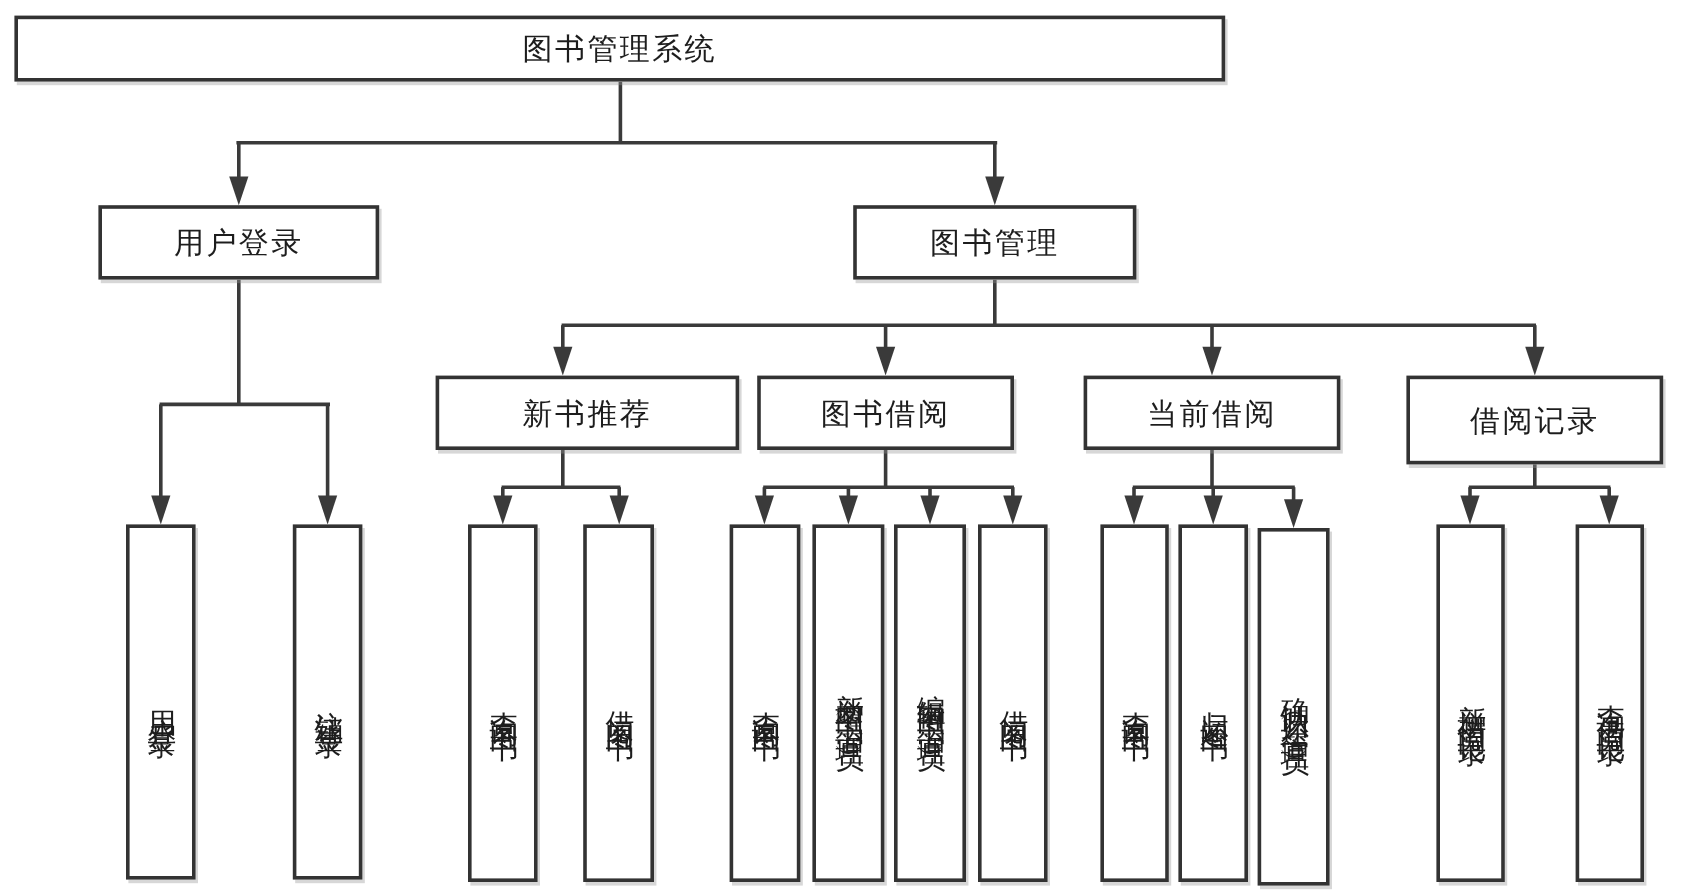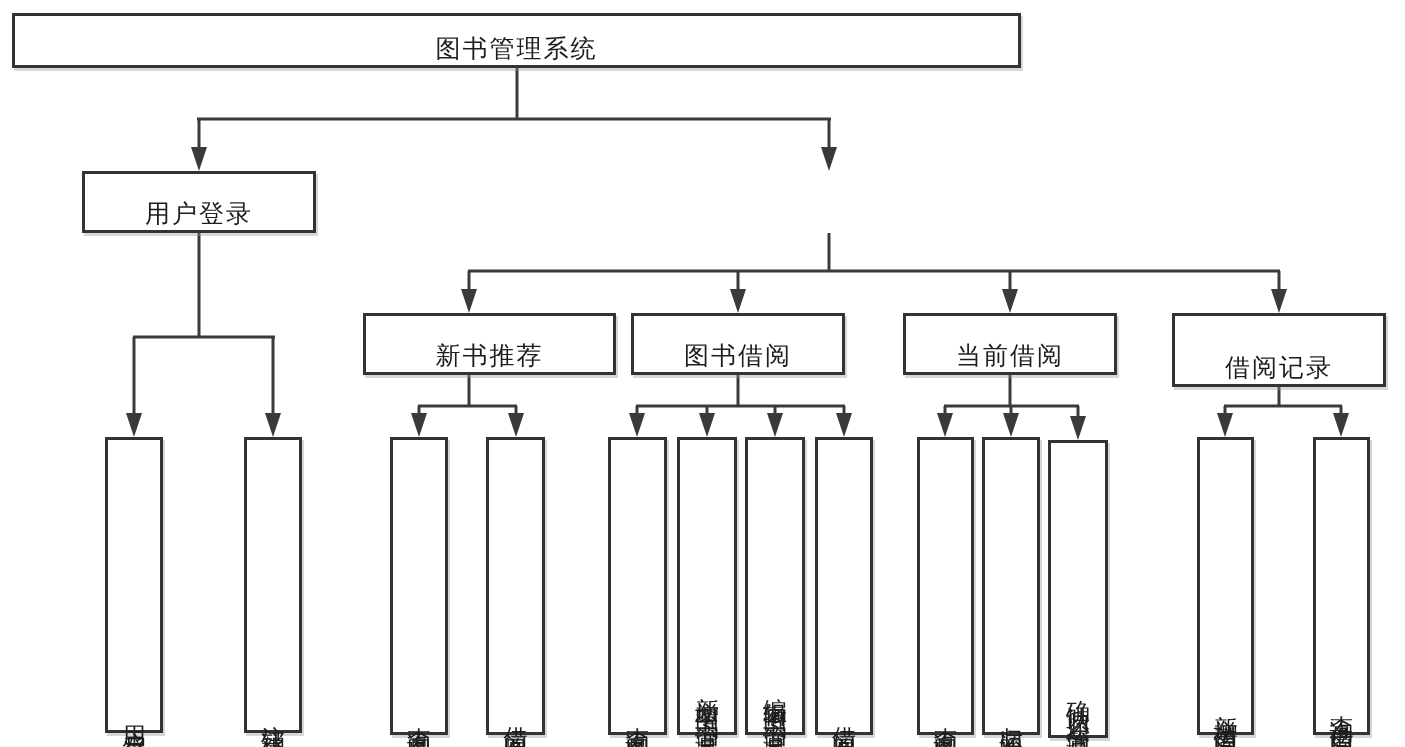--- a/index.html
+++ b/index.html
@@ -7,21 +7,21 @@
     position:relative;
     width:1405px;height:747px;
     background:#ffffff;
     overflow:hidden;
     font-family:"Liberation Sans", sans-serif;
   }
   #wires{position:absolute;left:0;top:0;width:1405px;height:747px;z-index:0;}
   .hbox,.vbox{
     position:absolute;box-sizing:border-box;z-index:1;
     background:#ffffff;border:3px solid #333333;
-    display:flex;align-items:flex-end;justify-content:center;
+    display:flex;align-items:center;justify-content:center;
     box-shadow:2px 3px 0 rgba(150,150,150,.38);
   }
   .hbox span{
     font-size:25px;letter-spacing:2px;color:#1d1d1d;white-space:nowrap;
   }
   .vbox span{
     writing-mode:vertical-rl;text-orientation:mixed;
     font-size:24px;letter-spacing:6px;line-height:1;color:#1d1d1d;
   }
   #watermark{
@@ -89,20 +89,23 @@
       <polygon points="1333,413 1349,413 1341,437" fill="#3a3a3a"></polygon>
     </svg>
 
   <div class="hbox" style="left:12px;top:13px;width:1009px;height:55px">
     <span>图书管理系统</span>
   </div>
 
   <div class="hbox" style="left:82px;top:171px;width:234px;height:62px">
     <span>用户登录</span>
   </div>
+  <div class="hbox" style="left:711px;top:171px;width:236px;height:62px">
+    <span>图书管理</span>
+  </div>
 
   <div class="hbox" style="left:363px;top:313px;width:253px;height:62px">
     <span>新书推荐</span>
   </div>
   <div class="hbox" style="left:631px;top:313px;width:214px;height:62px">
     <span>图书借阅</span>
   </div>
   <div class="hbox" style="left:903px;top:313px;width:214px;height:62px">
     <span>当前借阅</span>
   </div>

